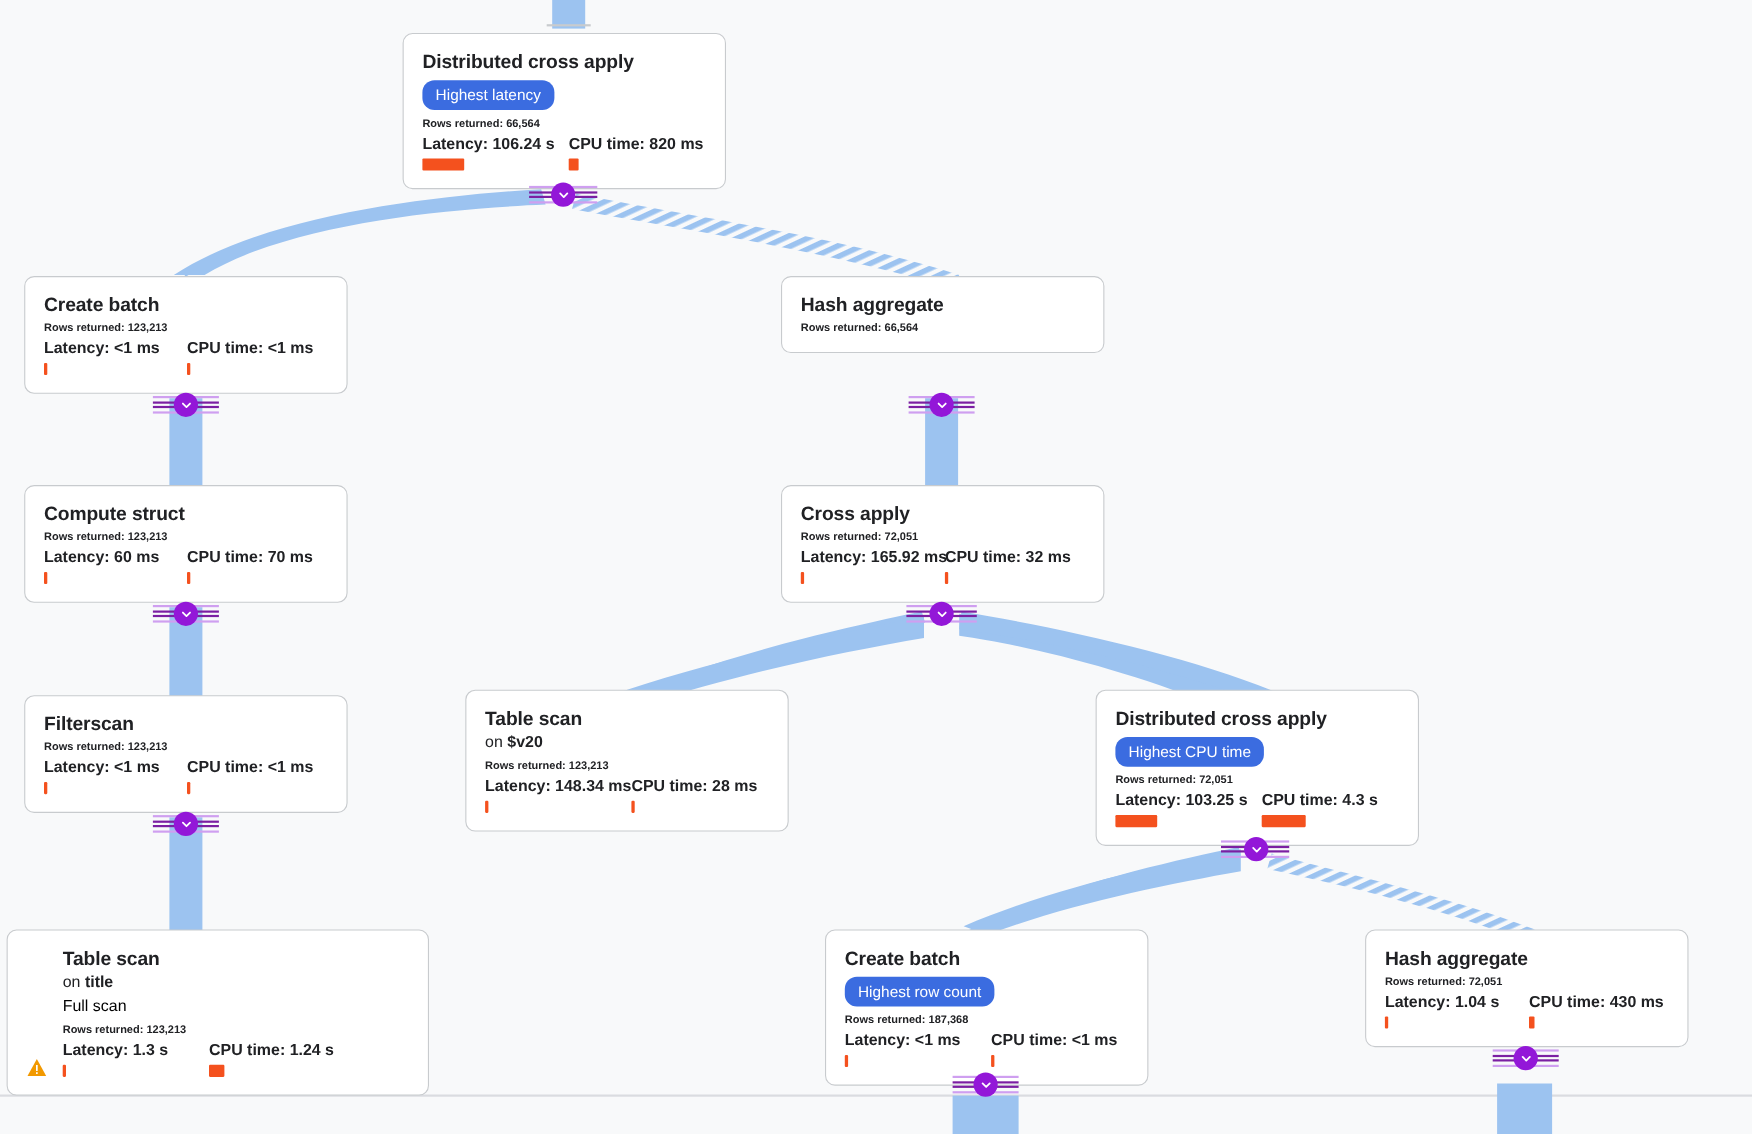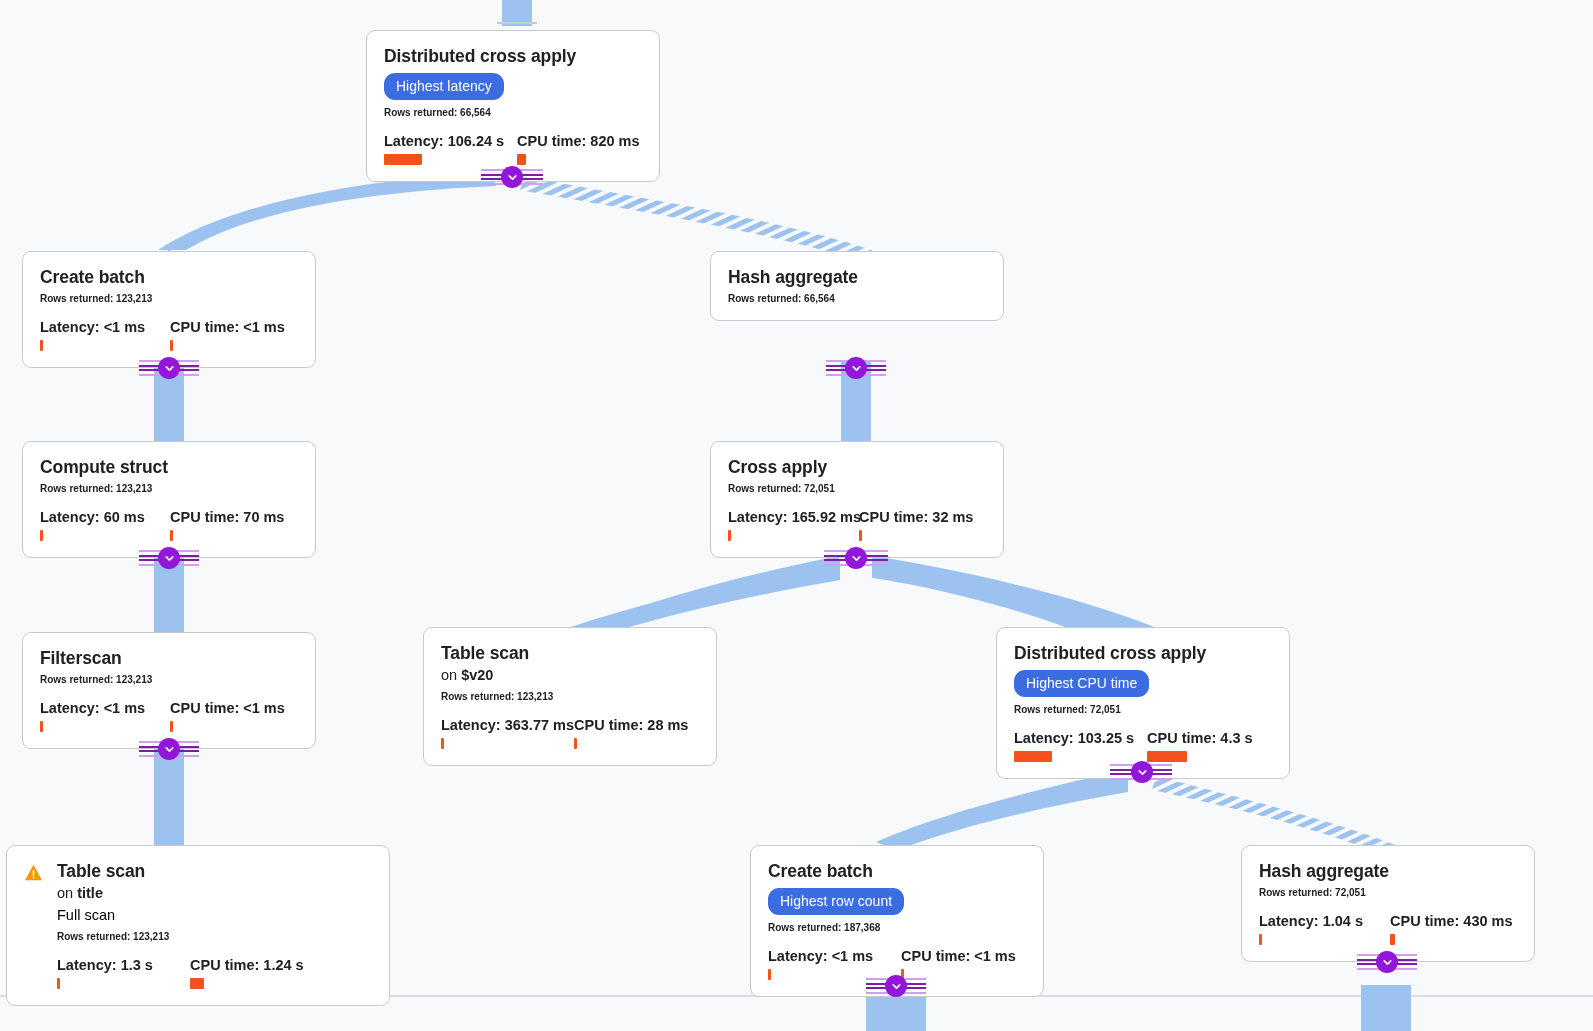--- a/index.html
+++ b/index.html
@@ -29,21 +29,21 @@
 
   
   .node {
     position: absolute;
     background: #ffffff;
     border: 1px solid #c8cbce;
     border-radius: 9px;
     padding: 15px 17px 16px 17px;
     box-shadow: 0 0 0 0 rgba(0,0,0,0);
   }
-  .node-inner { display: flex; align-items: flex-start; }
+  .node-inner { display: flex; align-items: flex-end; }
   .warn-icon {
     flex: 0 0 auto;
     margin: 3px 14px 0 0;
     width: 19px; height: 17px;
   }
   .node-body { flex: 1 1 auto; min-width: 0; }
 
   .node-title {
     font-size: 17.5px;
     font-weight: bold;
@@ -75,21 +75,21 @@
   .rows {
     font-size: 10px;
     font-weight: bold;
     color: #202124;
     margin-top: 5px;
     white-space: nowrap;
   }
 
   .metrics {
     display: flex;
-    margin-top: 15px;
+    margin-top: 5px;
   }
   .metric { position: relative; }
   .metric-label {
     font-size: 14.5px;
     font-weight: bold;
     color: #202124;
     white-space: nowrap;
   }
   .metric-bar {
     height: 11px;
@@ -280,21 +280,21 @@
   </div>
 
   <div class="node" style="left:423px; top:627px; width:294px;">
     <div class="node-inner">
       <div class="node-body">
         <div class="node-title">Table scan</div>
         <div class="node-sub"><span>on </span><b>$v20</b></div>
         <div class="rows">Rows returned: 123,213</div>
         <div class="metrics">
           <div class="metric" style="width:133px;">
-            <div class="metric-label">Latency: 363.77 ms</div>
+            <div class="metric-label">Latency: 148.34 ms</div>
             <div class="metric-bar" style="width:3px;"></div>
           </div>
           <div class="metric">
             <div class="metric-label">CPU time: 28 ms</div>
             <div class="metric-bar" style="width:3px;"></div>
           </div>
         </div>
       </div>
     </div>
   </div>

